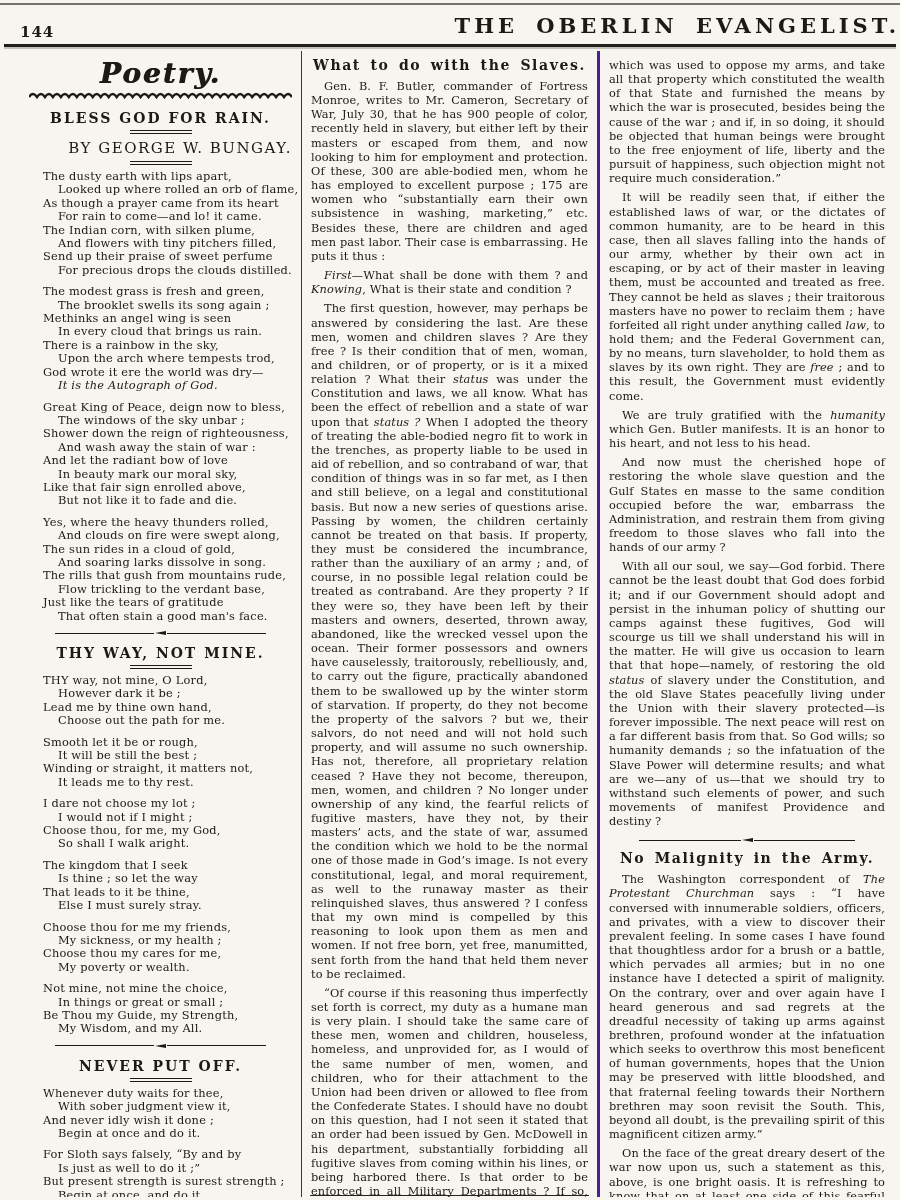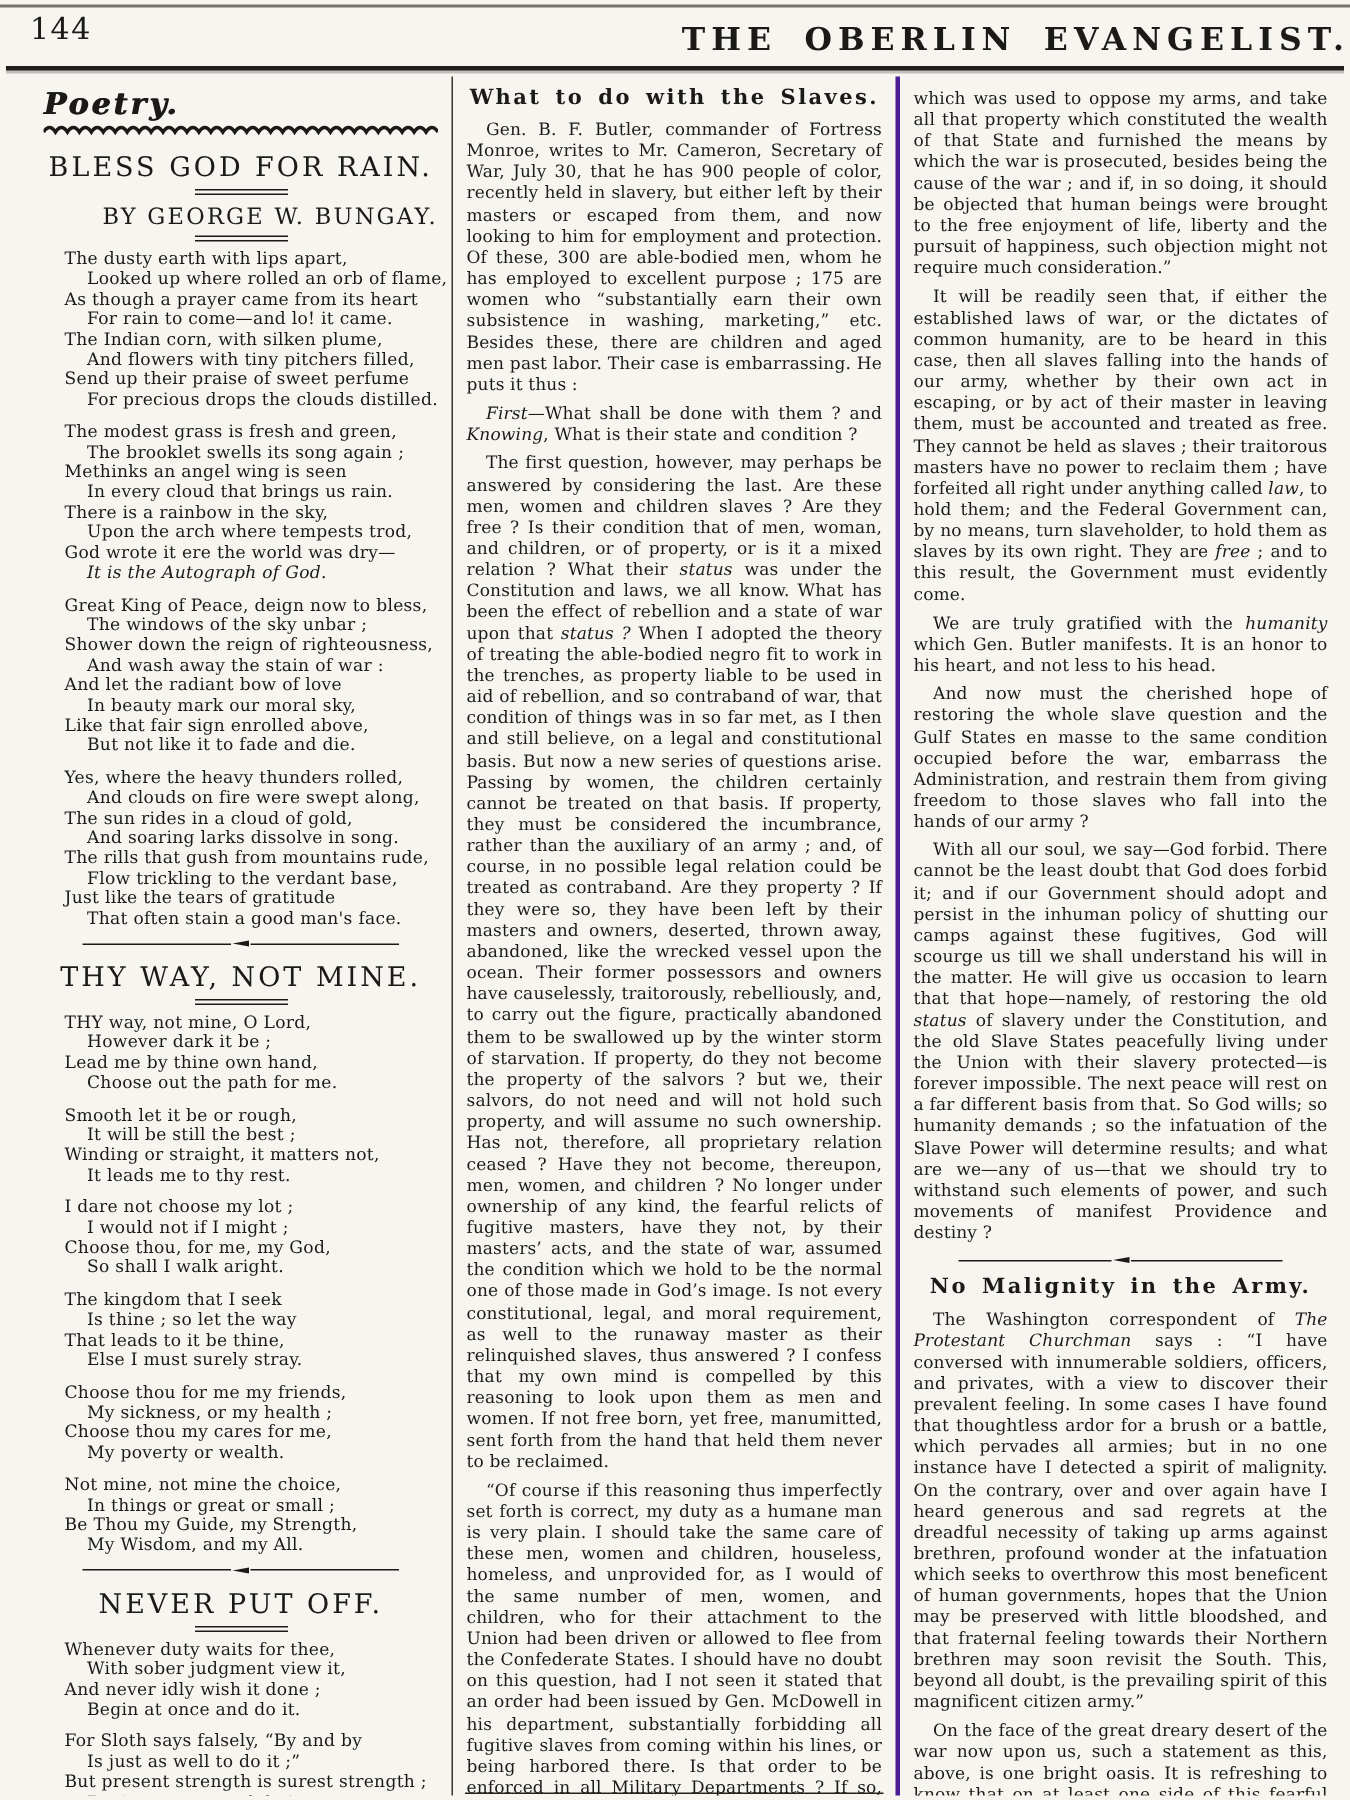--- a/index.html
+++ b/index.html
@@ -3,35 +3,35 @@
 <meta charset="utf-8">
 <style>
   html,body{margin:0;padding:0;background:#e8e6e0;}
   .page{
     width:900px;height:1200px;margin:0 auto;box-sizing:border-box;
     background:#f6f5f0;color:#1b1a17;overflow:hidden;position:relative;
     font-family:"DejaVu Serif","Liberation Serif",serif;
   }
   .top-rule{height:2px;background:#4a463f;margin-top:3px;opacity:.75;}
   .header{position:relative;height:34px;margin-top:2px;}
-  .pagenum{position:absolute;left:20px;top:0;font-size:20px;font-weight:normal;letter-spacing:1px;}
+  .pagenum{position:absolute;left:20px;top:16px;font-size:15px;font-weight:bold;letter-spacing:1px;}
   .masthead{margin:0;text-align:right;font-size:21px;font-weight:bold;
     letter-spacing:4px;word-spacing:7px;padding-top:6px;}
   .header-rule{height:3px;background:#201e1a;margin:3px 4px 0 4px;box-shadow:0 2px 0 rgba(40,37,30,.25);}
   .columns{display:flex;height:1150px;padding:4px 6px 0 20px;box-sizing:border-box;}
   .col{box-sizing:border-box;overflow:hidden;padding:2px 9px 6px 9px;}
   .col.left{width:282px;border-right:1px solid #3a372f;}
   .col.middle{width:298px;border-right:3px solid #4c1d95;position:relative;padding-bottom:10px;}
   .col.right{width:294px;}
 
   
-  .poetry-head{text-align:left;font-size:20px;font-weight:bold;font-style:italic;
+  .poetry-head{text-align:center;font-size:28px;font-weight:bold;font-style:italic;
     letter-spacing:2px;margin:4px 0 2px 0;text-shadow:.6px 0 0 #1b1a17;}
   .wavy{display:block;margin:0 0 6px 0;width:100%;height:8px;}
-  .poem-title{text-align:center;font-size:18px;font-weight:normal;letter-spacing:2px;
+  .poem-title{text-align:center;font-size:14px;font-weight:bold;letter-spacing:2px;
     margin:10px 0 2px 0;}
   .double-rule{width:62px;border-top:1px solid #1b1a17;border-bottom:1px solid #1b1a17;
     height:2px;margin:4px auto 5px auto;}
   .byline{text-align:right;font-size:15px;font-weight:normal;letter-spacing:1.5px;margin:2px 0 1px 0;}
   .stanza{margin:0 10px 8px 14px;font-size:11.4px;line-height:13.4px;font-weight:500;}
   .pline{white-space:nowrap;letter-spacing:.2px;}
   .pline:nth-child(even){padding-left:15px;}
   .divider{display:flex;align-items:center;margin:7px 26px 5px 26px;}
   .divider:before,.divider:after{content:"";flex:1;border-top:1.4px solid #1b1a17;}
   .divider .arrow{width:0;height:0;border-top:2.6px solid transparent;

